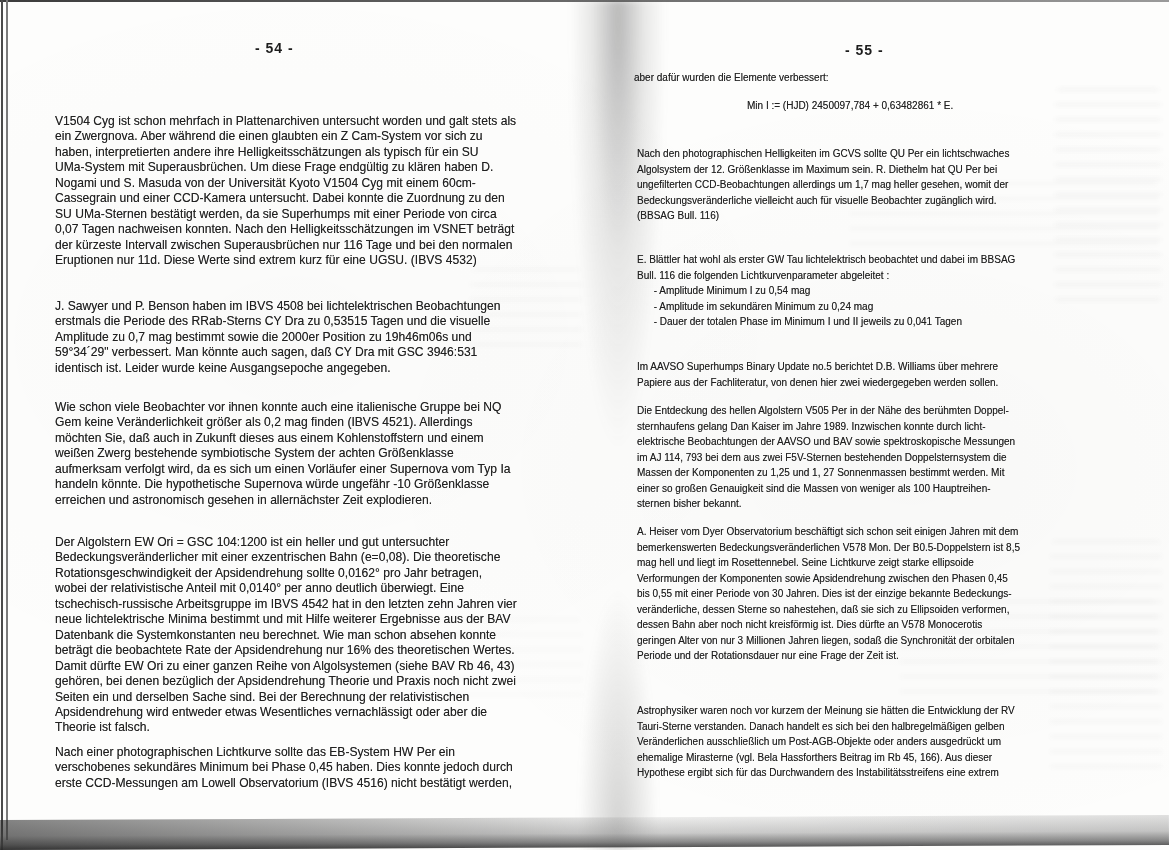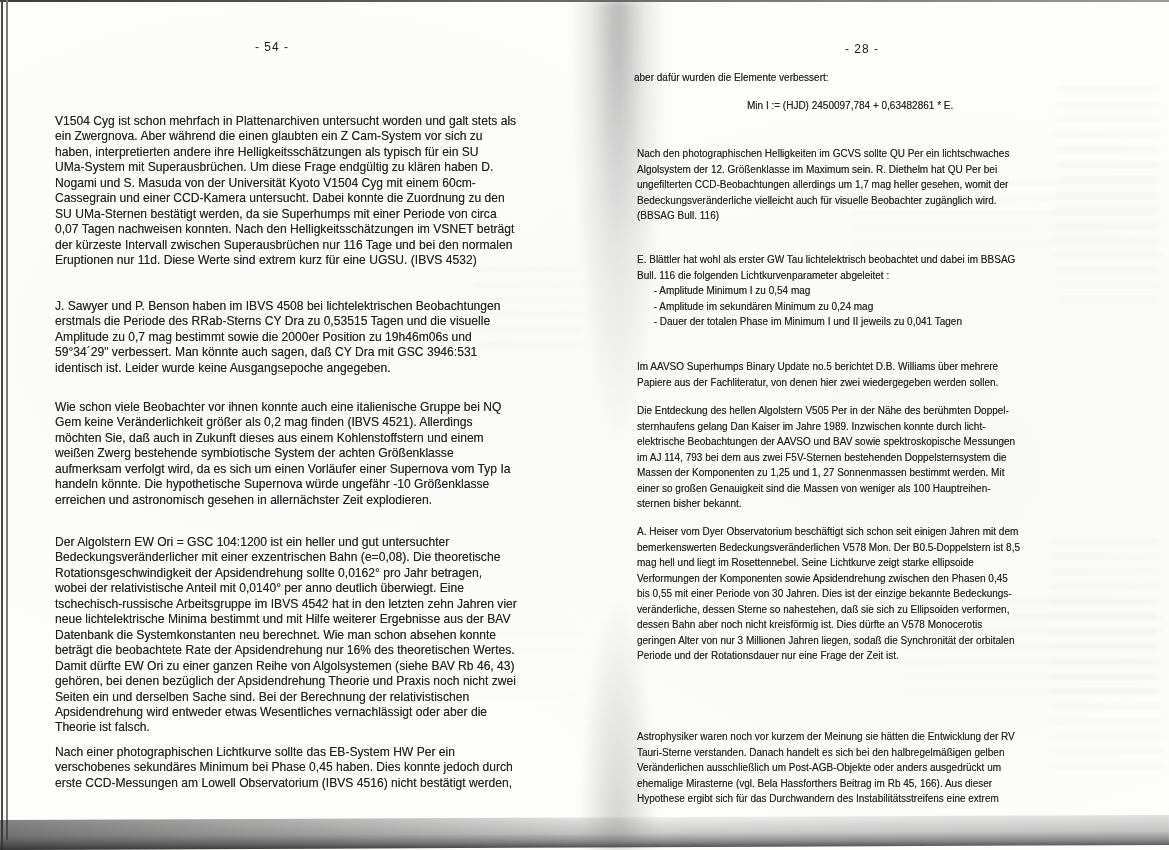--- a/index.html
+++ b/index.html
@@ -49,22 +49,22 @@
   .bleed {
     position: absolute;
     background: repeating-linear-gradient(to bottom, rgba(120,120,120,0.30) 0 3px, transparent 3px 15px);
     filter: blur(2.2px);
     opacity: 0.22;
     border-radius: 6px;
   }
 
   .pagenum {
     position: absolute;
-    font-size: 12px;
-    font-weight: normal;
+    font-size: 14px;
+    font-weight: bold;
     letter-spacing: 1px;
     color: #1d1d1d;
   }
   .para {
     position: absolute;
     white-space: pre-wrap;
     color: #212121;
     text-shadow: 0 0 0.5px rgba(40,40,40,0.55);
   }
   .left-col  { left: 55px;  width: 545px; font-size: 12.1px; line-height: 15.45px; margin-top: 44px; }
@@ -129,21 +129,21 @@
 Seiten ein und derselben Sache sind. Bei der Berechnung der relativistischen
 Apsidendrehung wird entweder etwas Wesentliches vernachlässigt oder aber die
 Theorie ist falsch.</div>
 
     <div class="para left-col" style="top:701px;">Nach einer photographischen Lichtkurve sollte das EB-System HW Per ein
 verschobenes sekundäres Minimum bei Phase 0,45 haben. Dies konnte jedoch durch
 erste CCD-Messungen am Lowell Observatorium (IBVS 4516) nicht bestätigt werden,</div>
   </div>
 
   <div>
-    <div class="pagenum" style="left:845px; top:42px;">- 28 -</div>
+    <div class="pagenum" style="left:845px; top:42px;">- 55 -</div>
 
     <div class="para right-col" style="top:70px; left:634px;">aber dafür wurden die Elemente verbessert:</div>
 
     <div class="para right-col formula" style="top:98px;">Min I := (HJD) 2450097,784 + 0,63482861 * E.</div>
 
     <div class="para right-col" style="top:146px;">Nach den photographischen Helligkeiten im GCVS sollte QU Per ein lichtschwaches
 Algolsystem der 12. Größenklasse im Maximum sein. R. Diethelm hat QU Per bei
 ungefilterten CCD-Beobachtungen allerdings um 1,7 mag heller gesehen, womit der
 Bedeckungsveränderliche vielleicht auch für visuelle Beobachter zugänglich wird.
 (BBSAG Bull. 116)</div>
@@ -168,21 +168,21 @@
     <div class="para right-col" style="top:524px;">A. Heiser vom Dyer Observatorium beschäftigt sich schon seit einigen Jahren mit dem
 bemerkenswerten Bedeckungsveränderlichen V578 Mon. Der B0.5-Doppelstern ist 8,5
 mag hell und liegt im Rosettennebel. Seine Lichtkurve zeigt starke ellipsoide
 Verformungen der Komponenten sowie Apsidendrehung zwischen den Phasen 0,45
 bis 0,55 mit einer Periode von 30 Jahren. Dies ist der einzige bekannte Bedeckungs-
 veränderliche, dessen Sterne so nahestehen, daß sie sich zu Ellipsoiden verformen,
 dessen Bahn aber noch nicht kreisförmig ist. Dies dürfte an V578 Monocerotis
 geringen Alter von nur 3 Millionen Jahren liegen, sodaß die Synchronität der orbitalen
 Periode und der Rotationsdauer nur eine Frage der Zeit ist.</div>
 
-    <div class="para right-col" style="top:729px;">Astrophysiker waren noch vor kurzem der Meinung sie hätten die Entwicklung der RV
+    <div class="para right-col" style="top:703px;">Astrophysiker waren noch vor kurzem der Meinung sie hätten die Entwicklung der RV
 Tauri-Sterne verstanden. Danach handelt es sich bei den halbregelmäßigen gelben
 Veränderlichen ausschließlich um Post-AGB-Objekte oder anders ausgedrückt um
 ehemalige Mirasterne (vgl. Bela Hassforthers Beitrag im Rb 45, 166). Aus dieser
 Hypothese ergibt sich für das Durchwandern des Instabilitätsstreifens eine extrem</div>
   </div>
 
   <div class="edge-bottom"></div>
 </div>
 
 </body></html>

